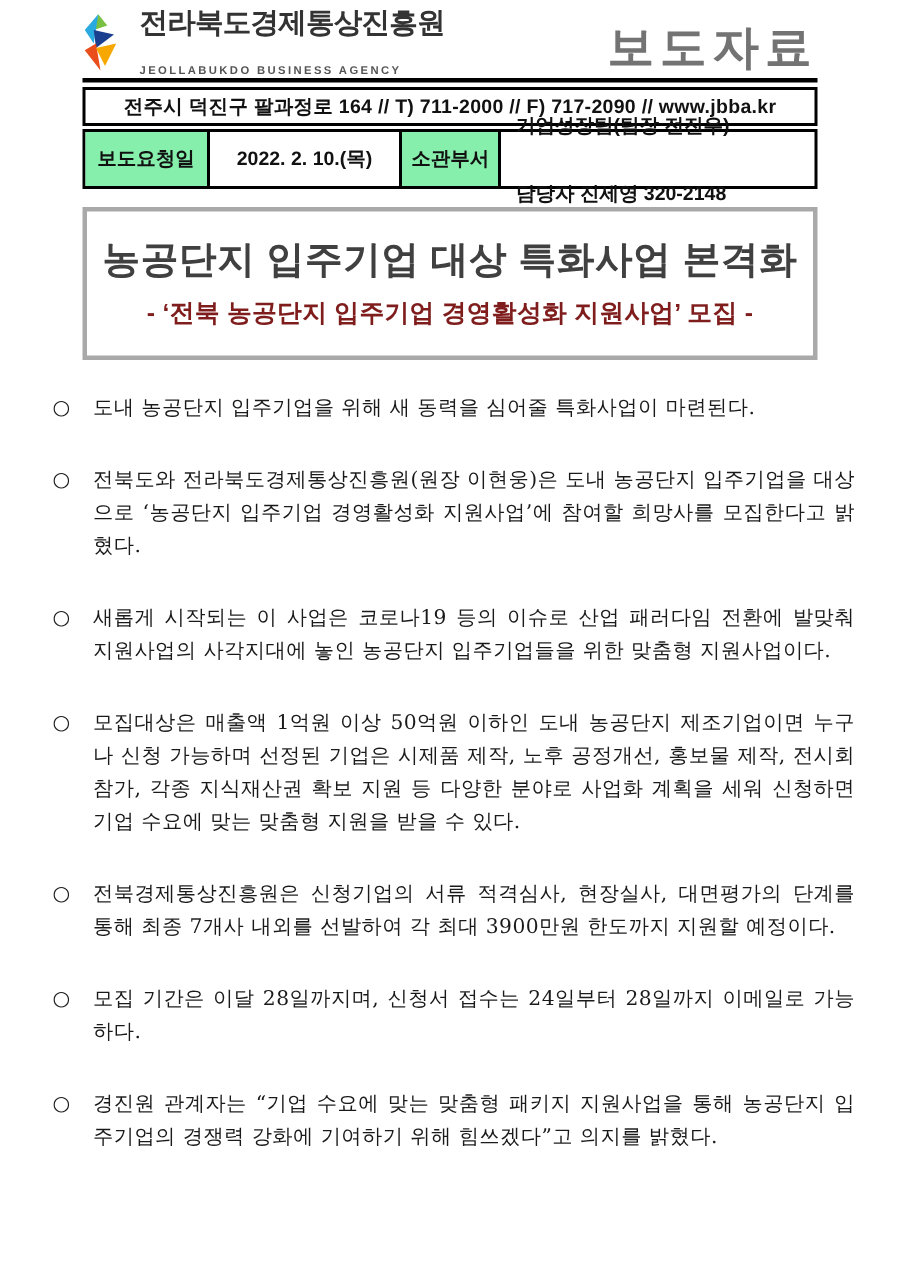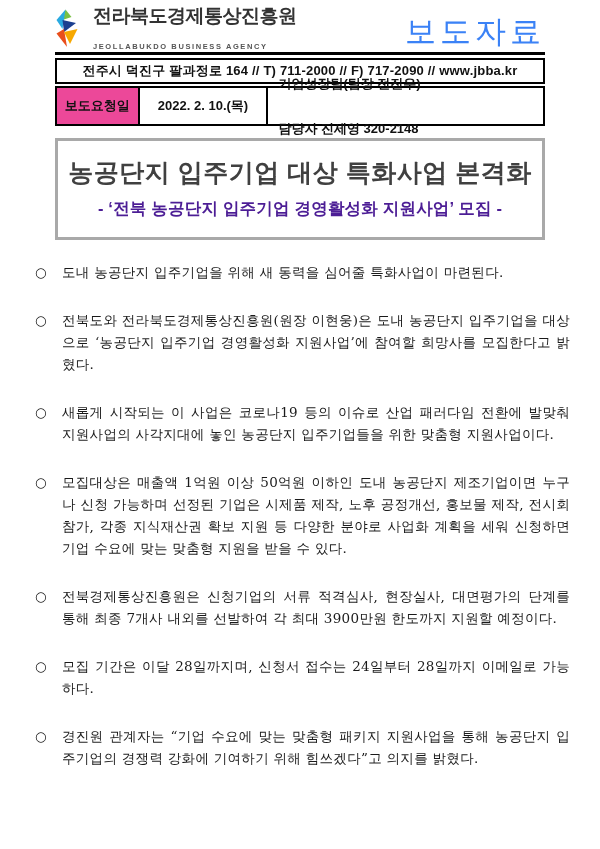--- a/index.html
+++ b/index.html
@@ -9,35 +9,35 @@
   .page { width: 600px; height: 849px; position: relative; }
 
   
   .header { margin: 0 55px; padding-top: 5px; height: 52px;
             display: flex; align-items: center; justify-content: space-between; }
   .brand { display: flex; align-items: center; gap: 8px; }
   .brand-logo { width: 30px; height: 50px; flex: 0 0 auto; }
   .brand-text { display: flex; flex-direction: column; line-height: 1.05; }
   .brand-kr { font-size: 19px; font-weight: bold; color: #333; letter-spacing: -0.5px; }
   .brand-en { font-size: 7.5px; font-weight: bold; color: #555; letter-spacing: 1.6px; margin-top: 17px; }
-  .doc-type { font-size: 31px; font-weight: 400; color: #3b82f6; letter-spacing: 4px; padding-top: 6px; }
+  .doc-type { font-size: 31px; font-weight: 700; color: #737373; letter-spacing: 4px; padding-top: 6px; }
 
   .header-rule { margin: 0 55px; height: 3px; background: #000; }
 
   
   .address-bar { margin: 3px 55px 0 55px; border: 2px solid #000; height: 26px;
                  display: flex; align-items: center; justify-content: center;
                  font-size: 13px; font-weight: bold; letter-spacing: 0.2px; }
 
   
   .info-table { margin: 2px 55px 0 55px; border: 2px solid #000; display: flex; height: 40px; }
   .info-cell { border-right: 2px solid #000; display: flex; align-items: center; justify-content: center;
                font-size: 13px; font-weight: bold; }
   .info-cell:last-child { border-right: none; gap: 28px; }
-  .cell-label { background: #ec4899; }
+  .cell-label { background: #86efac; }
   .c1 { width: 17%; }
   .c2 { width: 26.5%; }
   .c3 { width: 13.5%; }
   .c4 { width: 43%; flex-direction: column; align-items: flex-start; justify-content: center;
         padding-left: 10px; line-height: 17px; }
 
   
   .title-box { margin: 12px 55px 0 55px; border: 3px solid #a9a9a9;
                padding: 15px 8px 17px 8px; text-align: center; }
   .title-main { font-size: 25px; font-weight: 900; letter-spacing: 0.5px; }
@@ -72,29 +72,30 @@
     </div>
     <div class="doc-type">보도자료</div>
   </div>
   <div class="header-rule"></div>
 
   <div class="address-bar">전주시 덕진구 팔과정로 164  //  T) 711-2000  //  F) 717-2090  //   www.jbba.kr</div>
 
   <div class="info-table">
     <div class="info-cell cell-label c1">보도요청일</div>
     <div class="info-cell c2">2022. 2. 10.(목)</div>
+    <div class="info-cell cell-label c3">소관부서</div>
     <div class="info-cell c4">
       <span>기업성장팀(팀장 전진우)</span>
       <span>담당자 진세영  320-2148</span>
     </div>
   </div>
 
   <div class="title-box">
     <div class="title-main" style="color: #404040;">농공단지 입주기업 대상 특화사업 본격화</div>
-    <div class="title-sub" style="color: #4c1d95;">- ‘전북 농공단지 입주기업 경영활성화 지원사업’ 모집 -</div>
+    <div class="title-sub" style="color: #7f1d1d;">- ‘전북 농공단지 입주기업 경영활성화 지원사업’ 모집 -</div>
   </div>
 
   <div class="body-area">
     <div class="para">
       <span class="bullet">○</span>
       <span>도내 농공단지 입주기업을 위해 새 동력을 심어줄 특화사업이 마련된다.</span>
     </div>
     <div class="para">
       <span class="bullet">○</span>
       <span>전북도와 전라북도경제통상진흥원(원장 이현웅)은 도내 농공단지 입주기업을 대상으로 ‘농공단지 입주기업 경영활성화 지원사업’에 참여할 희망사를 모집한다고 밝혔다.</span>

